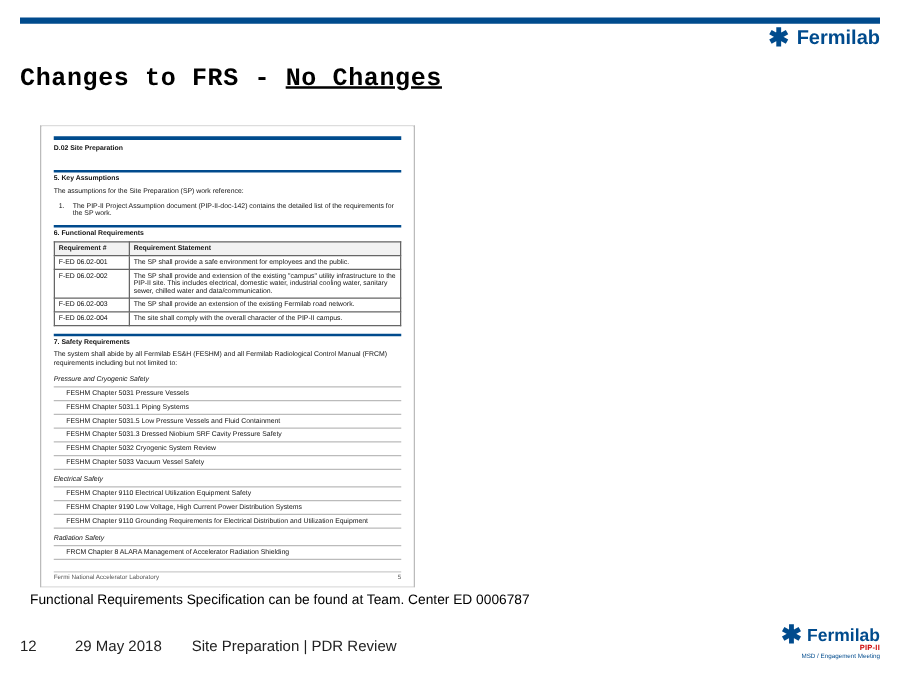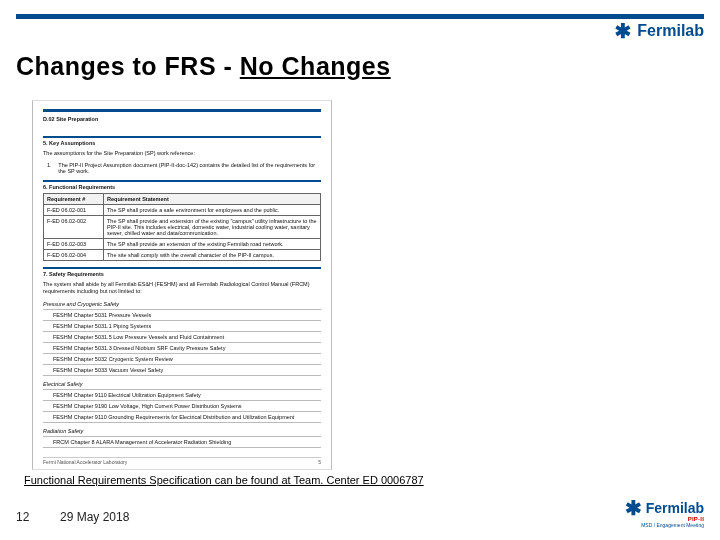--- a/index.html
+++ b/index.html
@@ -2,38 +2,38 @@
 <html><head>
 <meta charset="utf-8">
 <style>
   * { box-sizing: border-box; margin: 0; padding: 0; }
   html, body { width: 720px; height: 540px; font-family: Arial, Helvetica, sans-serif; background: #fff; color: #000; }
   .slide { position: relative; width: 720px; height: 540px; }
   .topbar { position: absolute; left: 16px; right: 16px; top: 14px; height: 5px; background: #004b8d; }
   .top-logo { position: absolute; right: 16px; top: 22px; display: flex; align-items: center; gap: 6px; color: #004b8d; font-weight: bold; font-size: 16px; }
   .asterisk { font-size: 20px; line-height: 0; }
   .title-area { position: absolute; left: 16px; top: 52px; }
-  .title-line { font-size: 25px; font-weight: bold; letter-spacing: 0.5px; }
+  .title-line { font-size: 20px; font-weight: bold; letter-spacing: 0.5px; font-family: Liberation Mono, monospace; }
   .title-line .underlined { text-decoration: underline; }
   .doc-thumb { position: absolute; left: 32px; top: 100px; width: 300px; height: 370px; border-left: 1px solid #bbb; border-right: 1px solid #bbb; border-top: 1px solid #ddd; border-bottom: 1px solid #ddd; background: #fff; font-size: 5.5px; color: #111; padding: 8px 10px 4px 10px; overflow: hidden; }
   .doc-header-bar { height: 3px; background: #004b8d; margin-bottom: 4px; }
   .doc-tiny-title { font-weight: bold; margin-bottom: 14px; }
   .sec-head { border-top: 2px solid #004b8d; padding-top: 2px; margin-top: 6px; font-weight: bold; }
   .para { margin: 4px 0; line-height: 1.4; }
   .num { display: flex; gap: 4px; margin: 3px 0 3px 4px; }
   .num .n { width: 8px; }
   table.req { width: 100%; border-collapse: collapse; margin-top: 3px; }
   table.req th, table.req td { border: 1px solid #666; padding: 2px 3px; text-align: left; vertical-align: top; }
   table.req th { background: #f2f2f2; font-weight: bold; }
   .subhead { margin-top: 5px; font-style: italic; }
   .bullets { margin: 2px 0 4px 0; }
   .bullets .row { border-top: 1px solid #bbb; padding: 2px 0 2px 10px; }
   .bullets .row:last-child { border-bottom: 1px solid #bbb; }
   .doc-footer { position: absolute; left: 10px; right: 10px; bottom: 4px; display: flex; justify-content: space-between; font-size: 5px; color: #555; border-top: 1px solid #ccc; padding-top: 1px;}
-  .note { position: absolute; left: 24px; top: 474px; font-size: 11px; text-decoration: underline; }
+  .note { position: absolute; left: 24px; top: 474px; font-size: 11px; }
   .footer { position: absolute; left: 16px; bottom: 16px; display: flex; align-items: center; gap: 24px; font-size: 12px; color: #222; }
   .footer .pn { width: 20px; }
   .bottom-logo { position: absolute; right: 16px; bottom: 12px; text-align: right; }
   .bottom-logo .r1 { color: #004b8d; font-weight: bold; font-size: 14px; display: flex; align-items: center; justify-content: flex-end; gap: 4px;}
   .bottom-logo .r2 { color: #c00; font-size: 6px; font-weight: bold; letter-spacing: 0.2px; }
   .bottom-logo .r3 { color: #004b8d; font-size: 5px; }
 </style>
 </head>
 <body>
 
@@ -117,20 +117,21 @@
       <span>Fermi National Accelerator Laboratory</span>
       <span>5</span>
     </div>
   </div>
 
   <div class="note">Functional Requirements Specification can be found at Team. Center ED 0006787</div>
 
   <div class="footer">
     <span class="pn">12</span>
     <span>29 May 2018</span>
+    <span>Site Preparation | PDR Review</span>
   </div>
 
   <div class="bottom-logo">
     <div class="r1">
       <span class="asterisk">✱</span>
       <span>Fermilab</span>
     </div>
     <div class="r2">PIP-II</div>
     <div class="r3">MSD / Engagement Meeting</div>
   </div>

